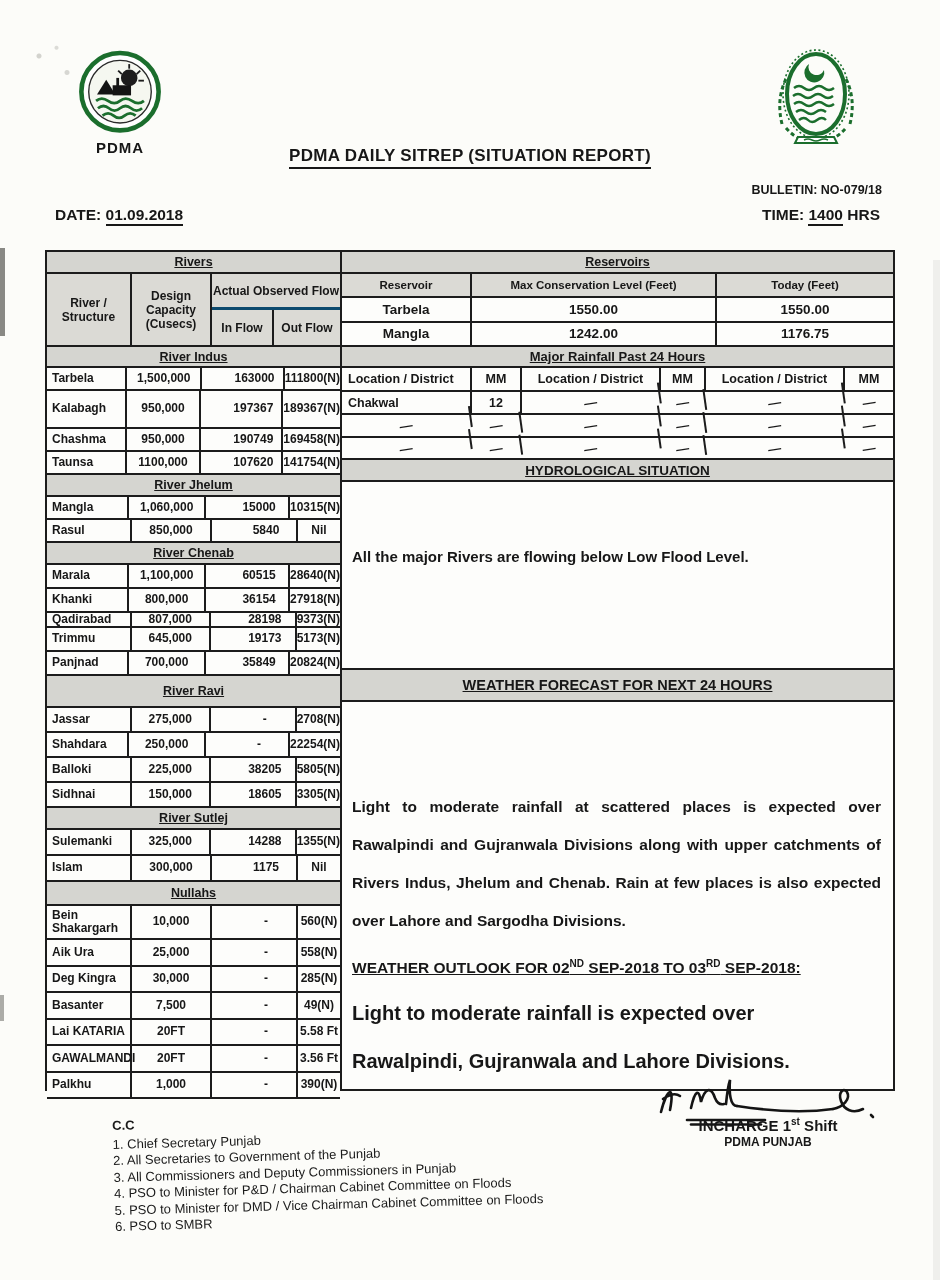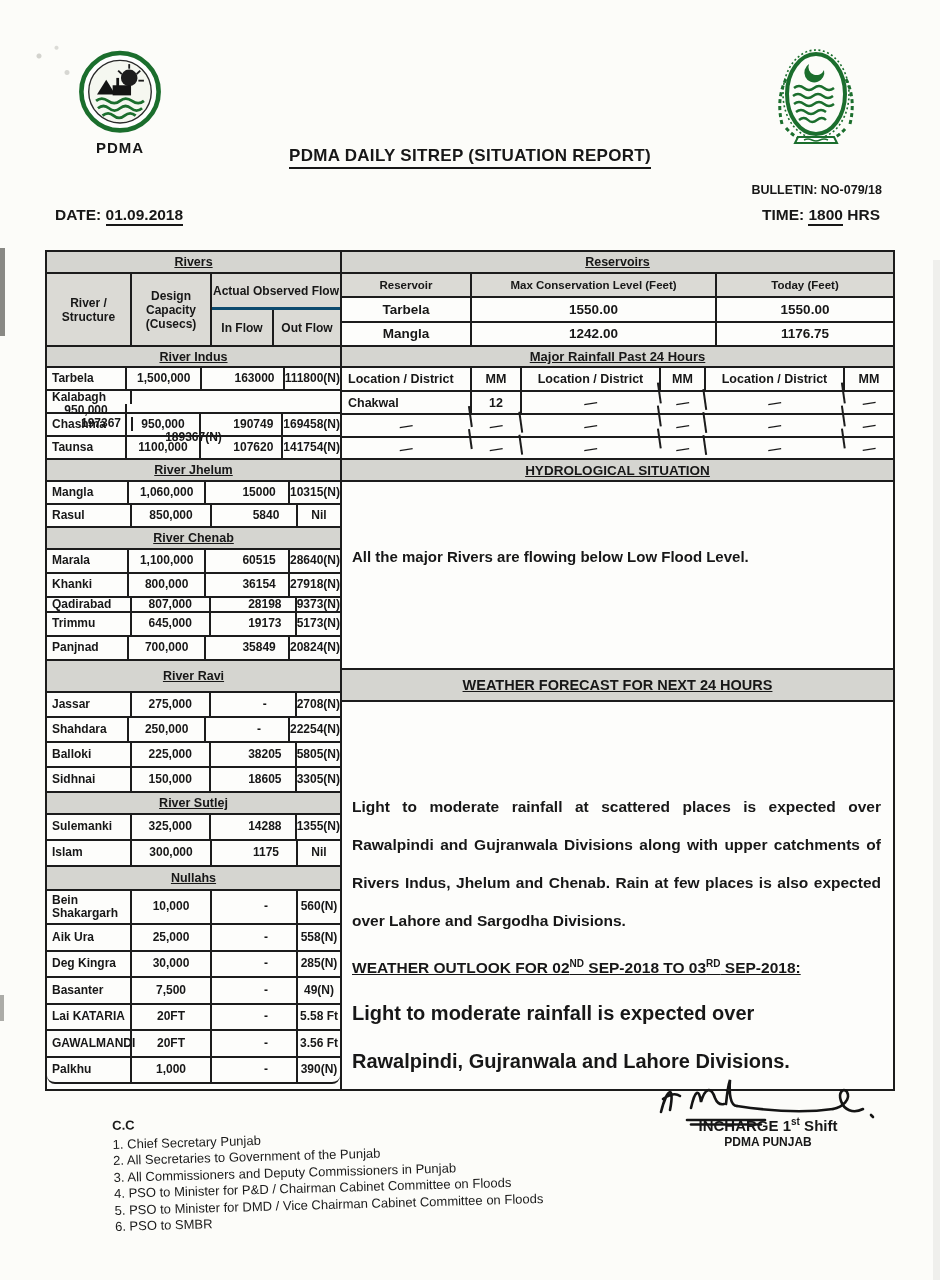--- a/index.html
+++ b/index.html
@@ -141,21 +141,21 @@
   </svg>
 
   <div class="doc-title"><span>PDMA DAILY SITREP (SITUATION REPORT)</span></div>
   <div class="bulletin">BULLETIN: NO-079/18</div>
   <div class="date-line">
     <span>DATE:</span>
     <span class="u-val">01.09.2018</span>
   </div>
   <div class="time-line">
     <span>TIME:</span>
-    <span class="u-val">1800</span>
+    <span class="u-val">1400</span>
     <span>HRS</span>
   </div>
 
   <div class="tbl">
 
     <div class="left-col">
       <div class="sec-hdr" style="height:22px">
           <span>Rivers</span>
         </div>
       <div class="hdr-block">
@@ -172,21 +172,21 @@
       <div>
           <div class="sec-hdr" style="height: 21px;">
             <span>River Indus</span>
           </div>
           <div class="riv-row" style="height: 23px;">
             <div class="cell c-name">Tarbela</div>
             <div class="cell c-cap">1,500,000</div>
             <div class="cell c-in">163000</div>
             <div class="cell c-out">111800(N)</div>
           </div>
-          <div class="riv-row" style="height: 23px; flex-direction: column;">
+          <div class="riv-row" style="height: 38px;">
             <div class="cell c-name">Kalabagh</div>
             <div class="cell c-cap">950,000</div>
             <div class="cell c-in">197367</div>
             <div class="cell c-out">189367(N)</div>
           </div>
           <div class="riv-row" style="height: 23px;">
             <div class="cell c-name">Chashma</div>
             <div class="cell c-cap">950,000</div>
             <div class="cell c-in">190749</div>
             <div class="cell c-out">169458(N)</div>
@@ -319,21 +319,21 @@
             <div class="cell c-cap">20FT</div>
             <div class="cell c-in">-</div>
             <div class="cell c-out">5.58 Ft</div>
           </div>
           <div class="riv-row" style="height: 26.5px;">
             <div class="cell c-name">GAWALMANDI</div>
             <div class="cell c-cap">20FT</div>
             <div class="cell c-in">-</div>
             <div class="cell c-out">3.56 Ft</div>
           </div>
-          <div class="riv-row" style="height: 26.5px; border-radius: 8px;">
+          <div class="riv-row" style="height: 26.5px;">
             <div class="cell c-name">Palkhu</div>
             <div class="cell c-cap">1,000</div>
             <div class="cell c-in">-</div>
             <div class="cell c-out">390(N)</div>
           </div>
         </div>
     </div>
 
     <div class="right-col">
       <div class="band res-title">

